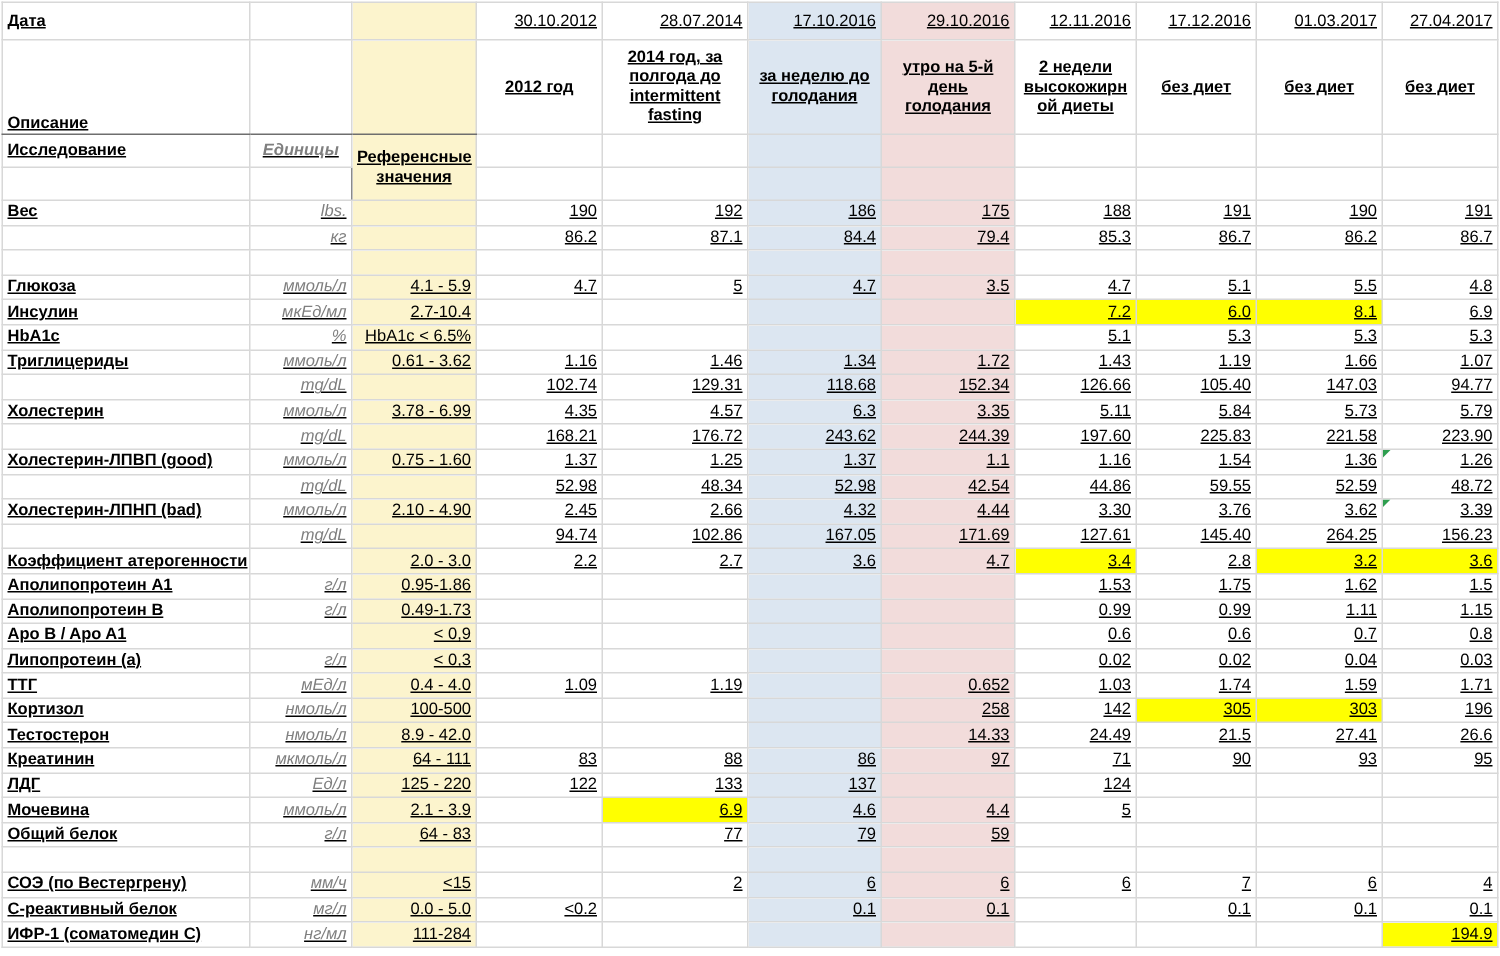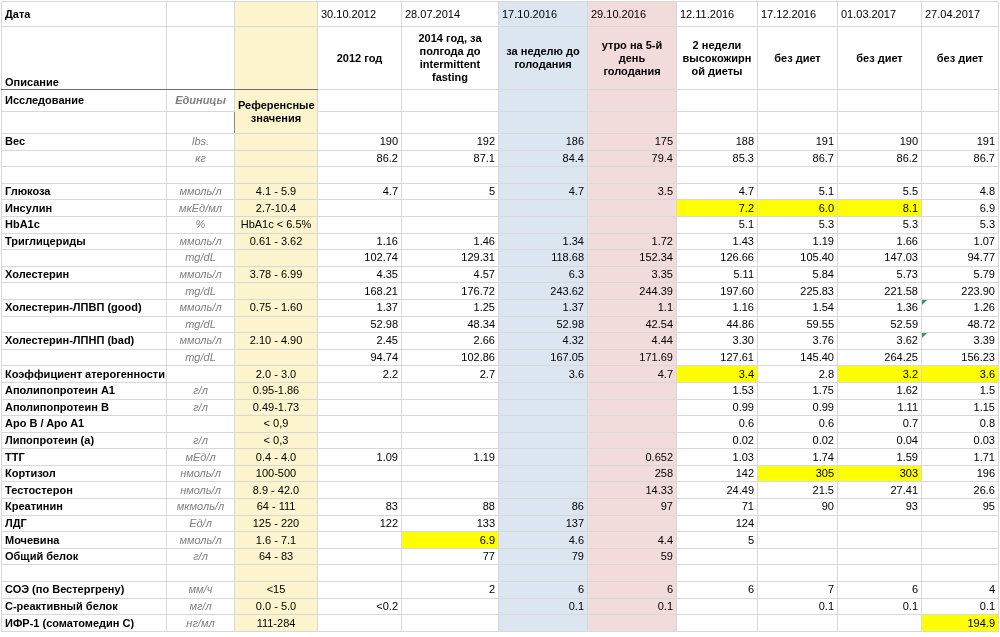--- a/index.html
+++ b/index.html
@@ -1,44 +1,44 @@
 <!DOCTYPE html>
 <html lang="ru" style="--yellow: #FCF4CD; --blue: #DCE6F1; --pink: #F2DCDB; --hl: #FFFF00; --grid: #D8D8D8; --unitc: #7F7F7F;"><head>
 <meta charset="utf-8">
 <style>
   html,body{margin:0;padding:0;background:#ffffff;}
   body{
     font-family:"Liberation Sans","DejaVu Sans",sans-serif;
     font-size:11px;color:#000;
     width:1000px;height:637px;overflow:hidden;
   }
-  .sheet{padding:1px 15px 0 1px;}
+  .sheet{padding:1px 15px 0 1px;text-decoration:underline;}
   table{border-collapse:collapse;table-layout:fixed;width:997px;}
   col.c-lbl{width:165px}col.c-unit{width:68px}col.c-ref{width:83px}
   col.c1{width:84px}col.c2{width:97px}col.c3{width:89px}col.c4{width:89px}
   col.c5{width:81px}col.c6{width:80px}col.c7{width:84px}col.c8{width:77px}
   td{
     border:1px solid var(--grid,#d8d8d8);
     padding:0 3px;overflow:hidden;white-space:nowrap;
     line-height:13px;vertical-align:middle;
     height:15px;
   }
   tr.r-date{height:25px}
   tr.r-desc{height:63px}
   tr.r-test{height:22px}
   tbody tr{height:16.6px}
   .lbl{font-weight:bold;text-align:left}
   .r-desc .lbl{vertical-align:bottom}
-  .unit{font-style:italic;color:var(--unitc,#7f7f7f);text-align:center}
+  .unit{font-style:italic;color:var(--unitc,#7f7f7f);text-align:right}
   .unit-head{font-style:italic;font-weight:bold;color:var(--unitc,#7f7f7f);text-align:center}
-  .ref{background:var(--yellow,#fcf4cd);text-align:center}
+  .ref{background:var(--yellow,#fcf4cd);text-align:right}
   .refhead{font-weight:bold;white-space:normal;text-align:center;vertical-align:middle;
            border-left-color:#8a8a8a;border-top-color:#6e6e6e;}
   .val{text-align:right}
-  .date{text-align:left}
+  .date{text-align:right}
   .desc{font-weight:bold;text-align:center;white-space:normal;word-wrap:break-word;vertical-align:middle}
   .cblue{background:var(--blue,#dce6f1)}
   .cpink{background:var(--pink,#f2dcdb)}
   .hl{background:var(--hl,#ffff00)}
   .flag{position:relative}
   .flag::after{
     content:"";position:absolute;top:0;left:0;width:0;height:0;
     border-top:5px solid #2e9e4f;border-right:5px solid transparent;
   }
   .dark-b{border-bottom-color:#6e6e6e}
@@ -423,21 +423,21 @@
           <td class="val cblue">137</td>
           <td class="val cpink"></td>
           <td class="val">124</td>
           <td class="val"></td>
           <td class="val"></td>
           <td class="val"></td>
         </tr>
         <tr>
           <td class="lbl">Мочевина</td>
           <td class="unit">ммоль/л</td>
-          <td class="ref">1.6 - 7.1</td>
+          <td class="ref">2.1 - 3.9</td>
           <td class="val"></td>
           <td class="val hl">6.9</td>
           <td class="val cblue">4.6</td>
           <td class="val cpink">4.4</td>
           <td class="val">5</td>
           <td class="val"></td>
           <td class="val"></td>
           <td class="val"></td>
         </tr>
         <tr>

